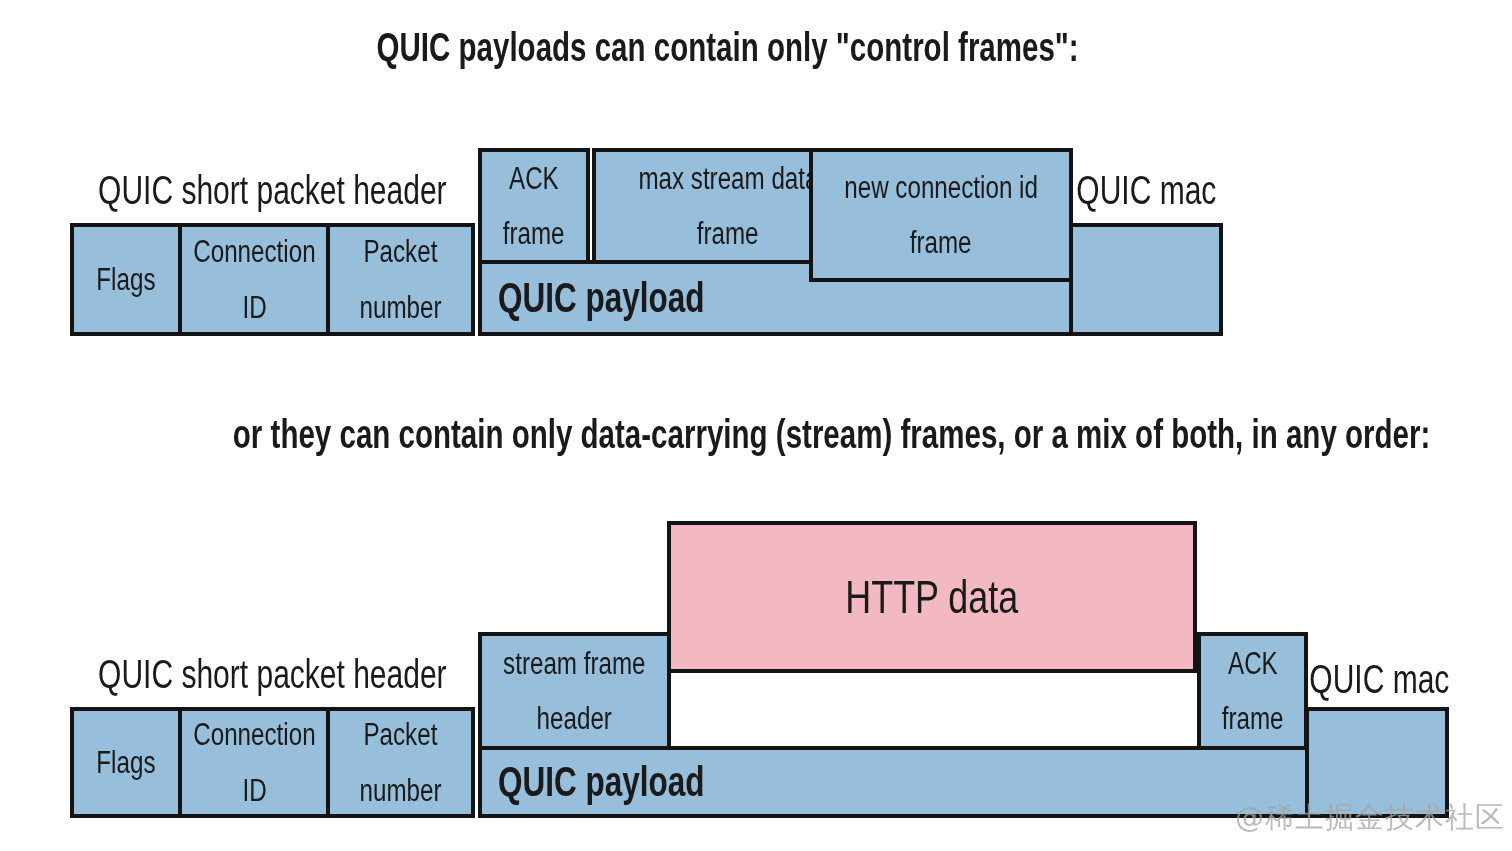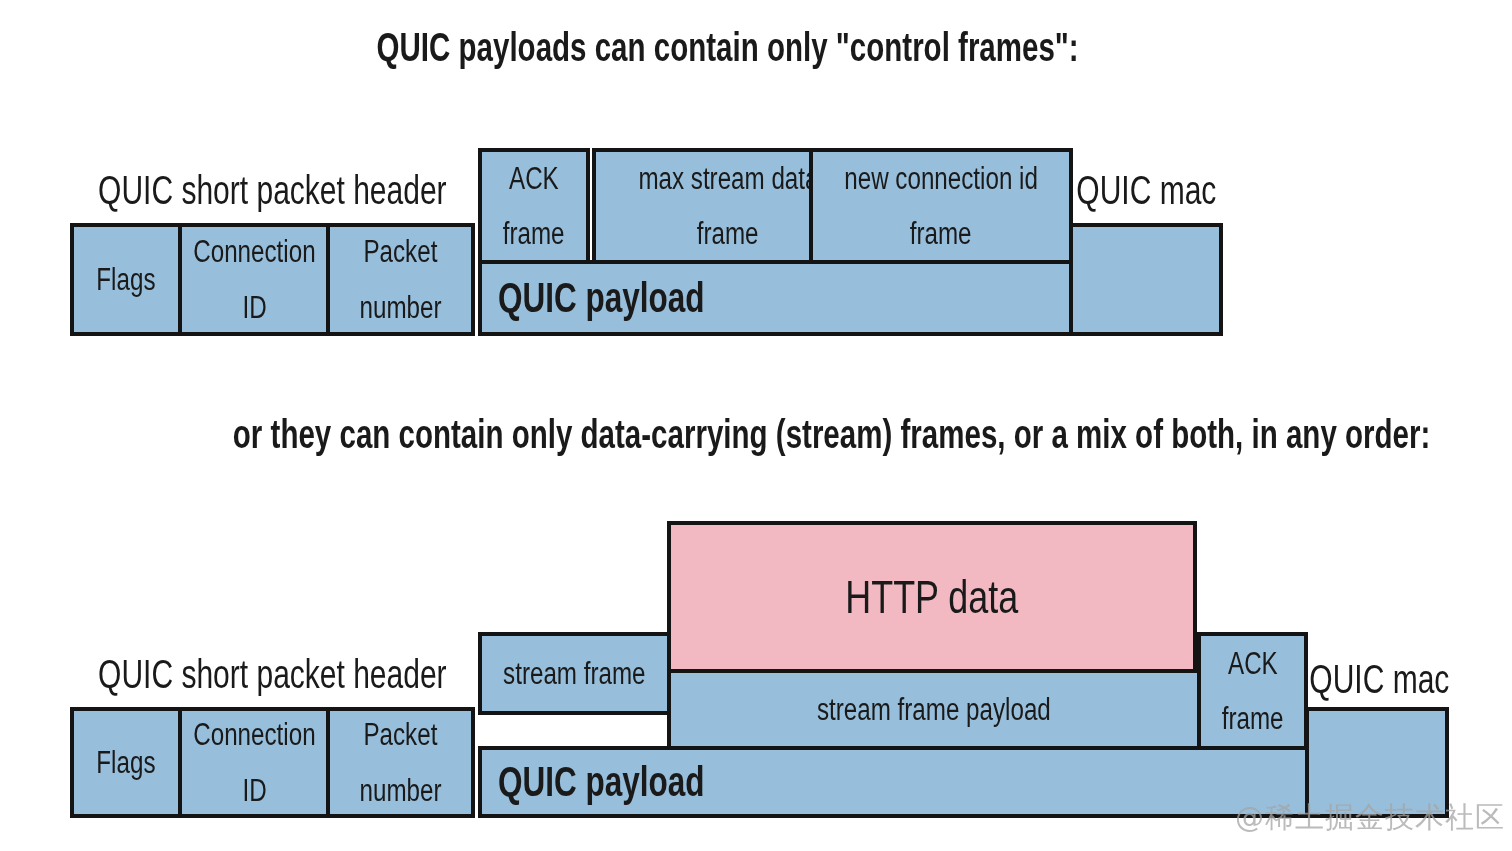--- a/index.html
+++ b/index.html
@@ -102,21 +102,21 @@
   <div class="box" style="left:478px;top:148px;width:112px;height:116px">
     <div class="line"><span class="cx">ACK</span></div>
     <div class="line"><span class="cx">frame</span></div>
   </div>
 
   <div class="box" style="left:592px;top:148px;width:272px;height:116px">
     <div class="line"><span class="cx">max stream data</span></div>
     <div class="line"><span class="cx">frame</span></div>
   </div>
 
-  <div class="box" style="left:809px;top:148px;width:264px;height:116px">
+  <div class="box" style="left:809px;top:148px;width:264px;height:134px">
     <div class="line"><span class="cx">new connection id</span></div>
     <div class="line"><span class="cx">frame</span></div>
   </div>
 
   <div class="box" style="left:1069px;top:223px;width:154px;height:113px"></div>
 
   <div class="title" style="top:409px">
     <span class="cx72">or they can contain only data-carrying (stream) frames, or a mix of both, in any order:</span>
   </div>
 
@@ -139,27 +139,25 @@
 
   <div class="box" style="left:326px;top:707px;width:149px;height:111px">
     <div class="line"><span class="cx">Packet</span></div>
     <div class="line"><span class="cx">number</span></div>
   </div>
 
   <div class="box payload-box" style="left:478px;top:746px;width:831px;height:72px">
     <div class="payload-text"><span class="cxL">QUIC payload</span></div>
   </div>
 
-  <div class="box" style="left:478px;top:632px;width:193px;height:83px">
+  <div class="box" style="left:478px;top:632px;width:193px;height:118px">
     <div class="line"><span class="cx">stream frame</span></div>
+    <div class="line"><span class="cx">header</span></div>
   </div>
 
-  <div class="box" style="left:667px;top:669px;width:534px;height:81px">
-    <div class="line"><span class="cx">stream frame payload</span></div>
-  </div>
 
   <div class="box" style="left:1197px;top:632px;width:111px;height:118px">
     <div class="line"><span class="cx">ACK</span></div>
     <div class="line"><span class="cx">frame</span></div>
   </div>
 
   <div class="box" style="left:1305px;top:707px;width:144px;height:111px"></div>
 
   <div class="box pink" style="left:667px;top:521px;width:530px;height:152px">
     <div class="bigtext"><span class="cx">HTTP data</span></div>

